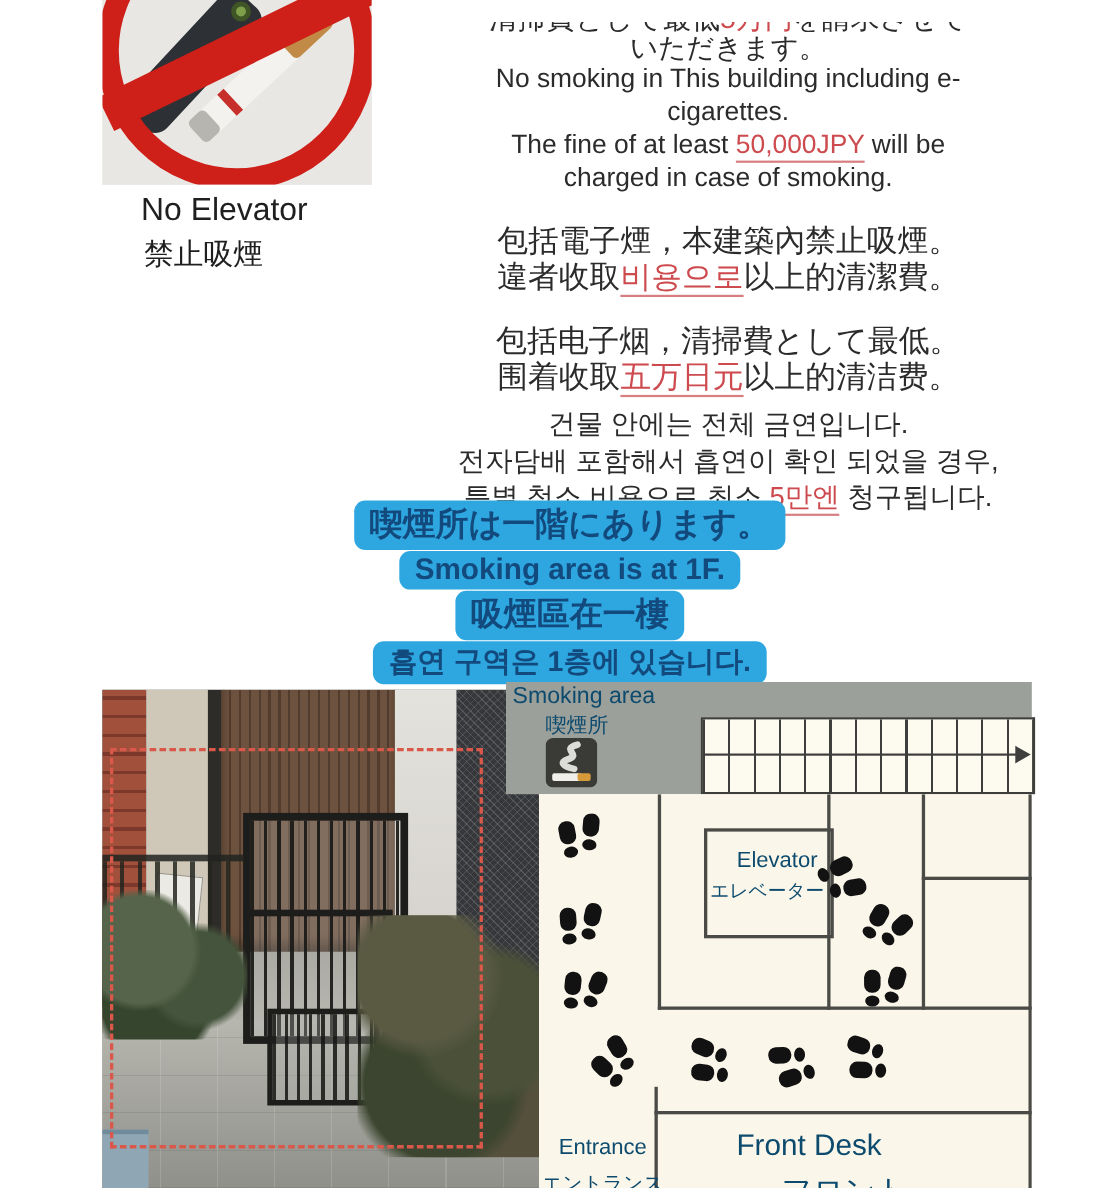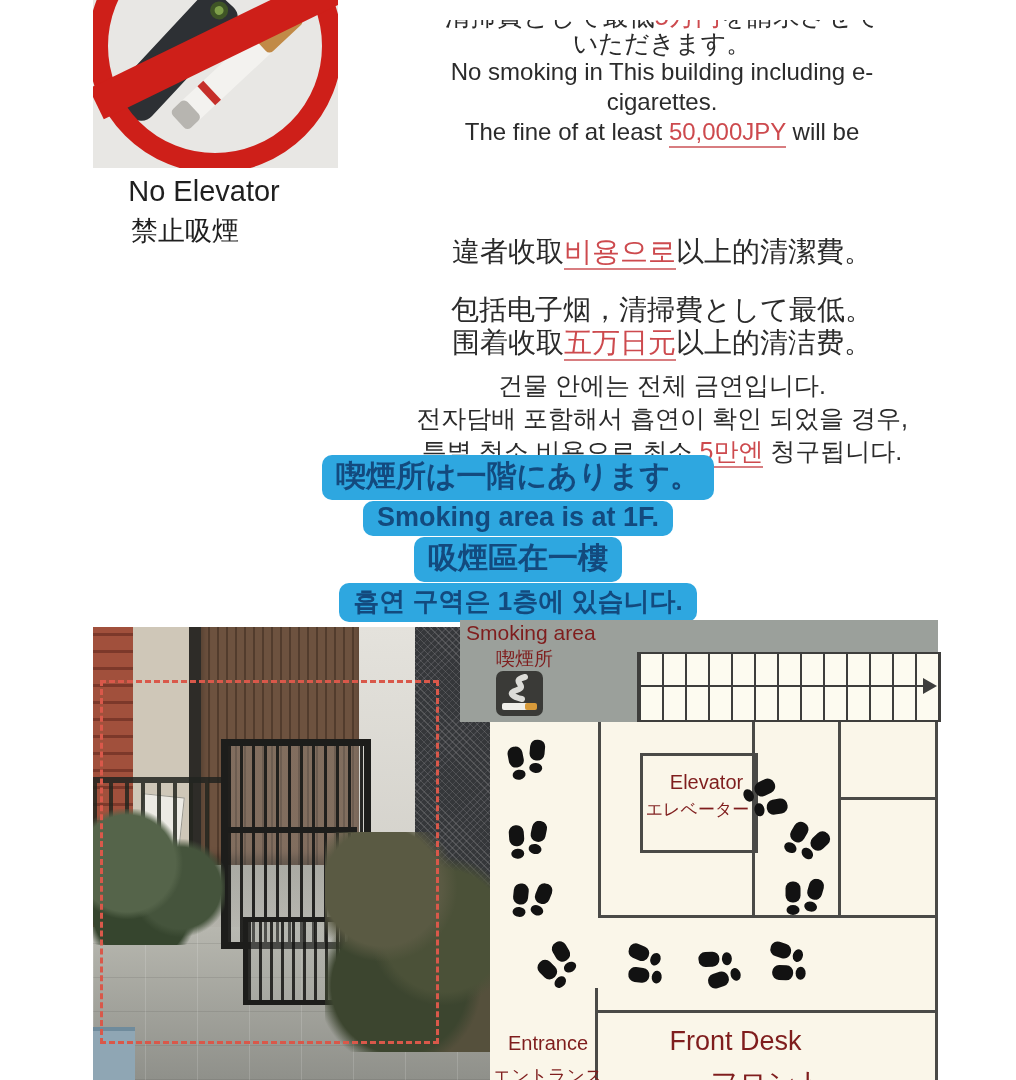--- a/index.html
+++ b/index.html
@@ -63,21 +63,21 @@
   #stairs{position:absolute;left:177px;top:32px;width:300px;height:66px;background:#fdfbf0;border:2px solid #3e3e3c;
           background-image:repeating-linear-gradient(90deg,#3e3e3c 0 2px,transparent 2px 23px);}
   #stairs-mid{position:absolute;left:0;top:31px;width:288px;height:2px;background:#3e3e3c;}
   #stairs-arrow{position:absolute;left:284px;top:24px;width:0;height:0;
                 border-left:14px solid #3e3e3c;border-top:8px solid transparent;border-bottom:8px solid transparent;}
   #smk-icon{position:absolute;left:36px;top:51px;width:47px;height:45px;}
 
   #floor{position:absolute;left:490px;top:722px;width:448px;height:358px;background:#faf6e9;overflow:hidden;}
   .wall{position:absolute;background:#4a4a47;}
   #elev-box{position:absolute;left:150px;top:31px;width:112px;height:94px;border:3px solid #4a4a47;}
-  .map-label{position:absolute;color:#7f1d1d;text-align:center;white-space:nowrap;}
+  .map-label{position:absolute;color:#0c4a6e;text-align:center;white-space:nowrap;}
   .fp{position:absolute;width:44px;height:46px;}
   .fp svg{display:block;}
 </style>
 </head>
 <body>
 
 <div id="page">
 
   <svg width="0" height="0" style="position:absolute" aria-hidden="true">
     <defs>
@@ -125,21 +125,23 @@
       </div>
     </div>
 
     <div class="ln" style="top:7px;font-size:25px;">いただきます。</div>
 
     <div class="ln" style="top:38px;font-size:24px;">No smoking in This building including e-</div>
     <div class="ln" style="top:68px;font-size:24px;">cigarettes.</div>
     <div class="ln" style="top:98px;font-size:24px;">
       <span>The fine of at least </span><span class="red-ul">50,000JPY</span><span> will be</span>
     </div>
-
+    <div class="ln" style="top:128px;font-size:24px;">charged in case of smoking.</div>
+
+    <div class="ln" style="top:180px;font-size:28px;">包括電子煙，本建築內禁止吸煙。</div>
     <div class="ln" style="top:213px;font-size:28px;">
       <span>違者收取</span><span class="red-ul">비용으로</span><span>以上的清潔費。</span>
     </div>
 
     <div class="ln" style="top:271px;font-size:28px;">包括电子烟，清掃費として最低。</div>
     <div class="ln" style="top:304px;font-size:28px;">
       <span>围着收取</span><span class="red-ul">五万日元</span><span>以上的清洁费。</span>
     </div>
 
     <div class="ln" style="top:349px;font-size:25px;">건물 안에는 전체 금연입니다.</div>

